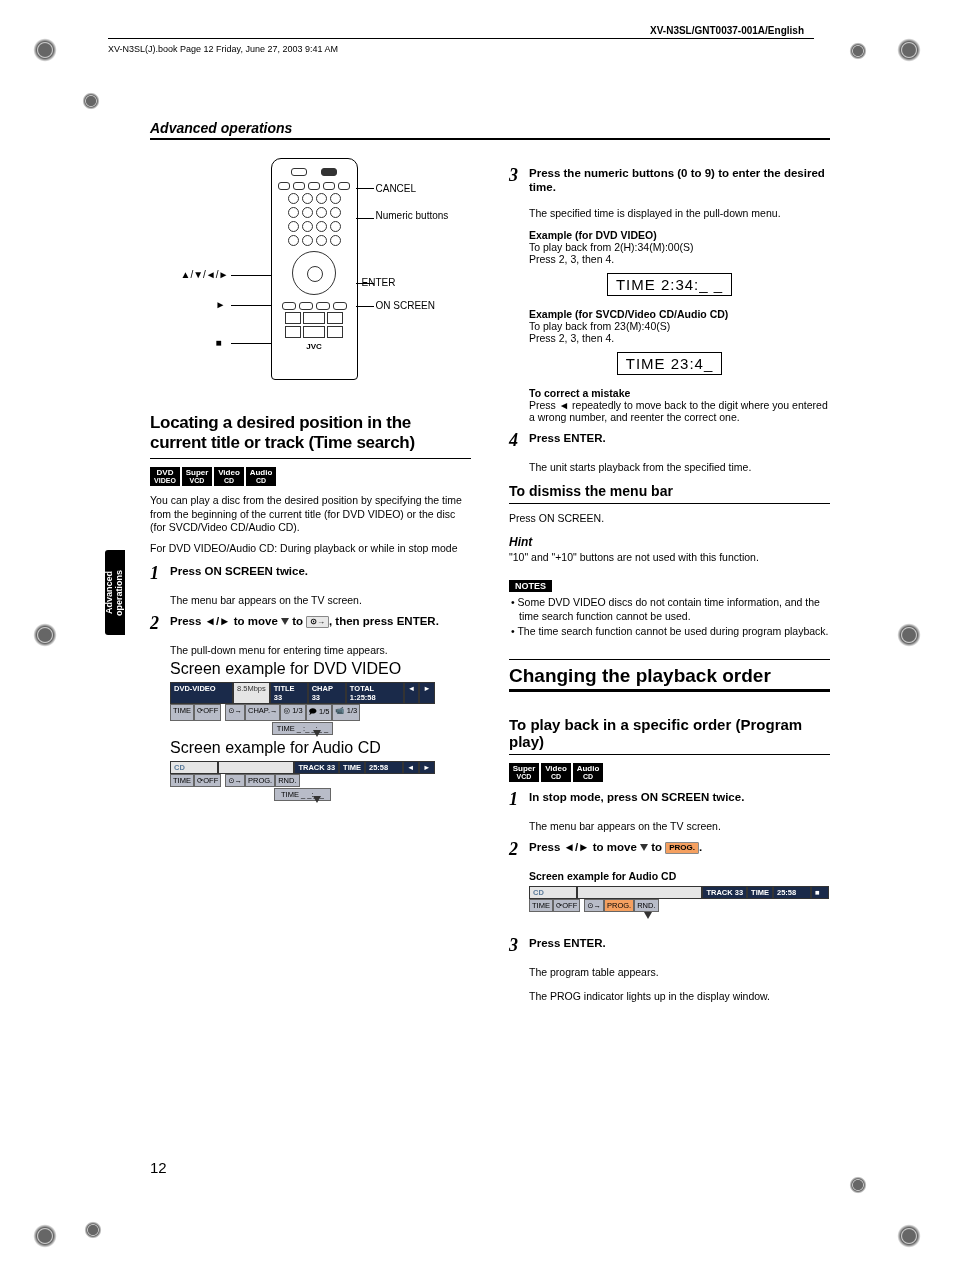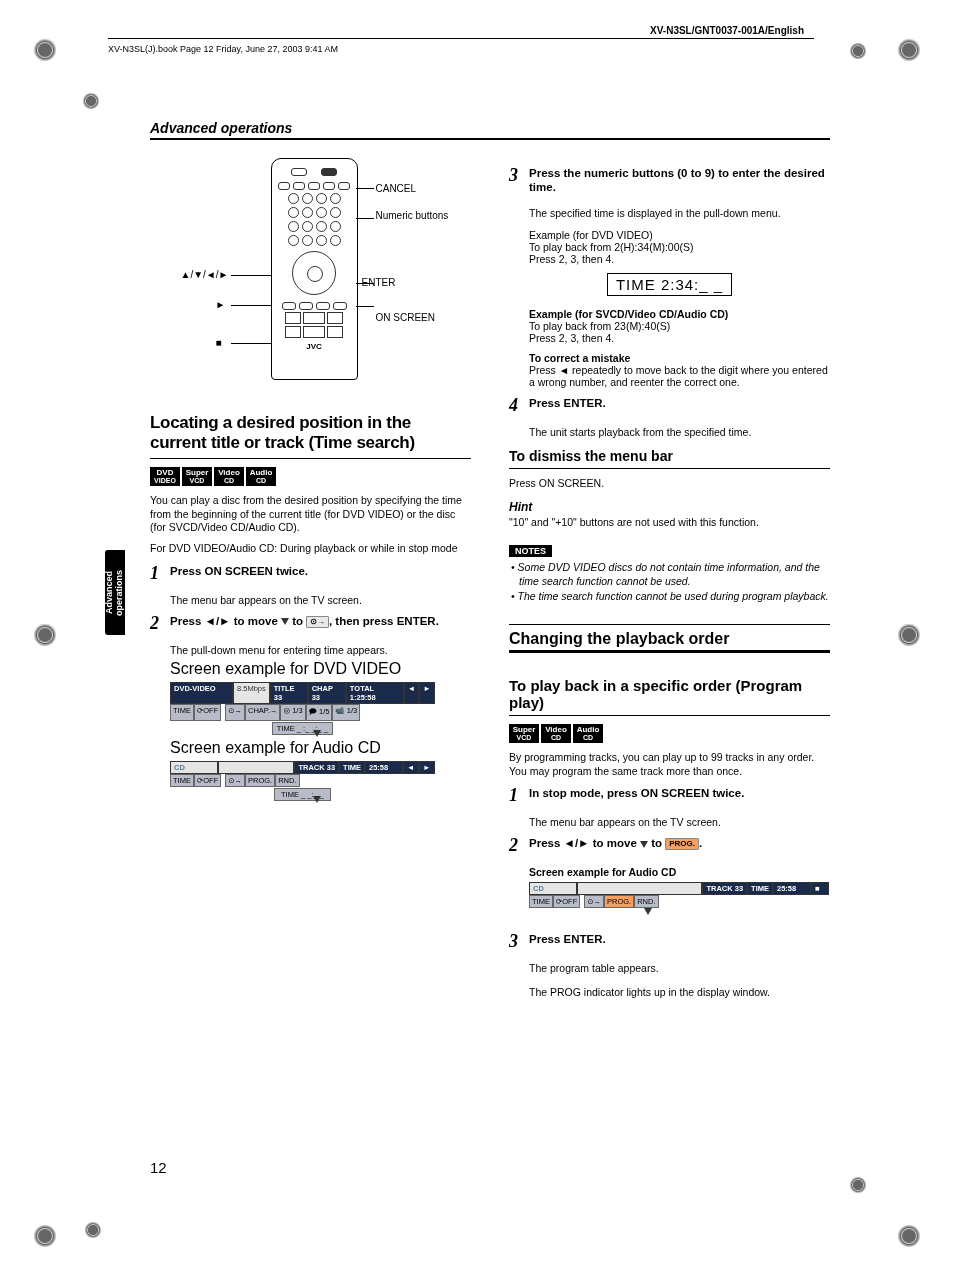--- a/index.html
+++ b/index.html
@@ -110,21 +110,21 @@
   }
   h2.big {
     font-size:17px;
     font-weight:bold;
     margin:0 0 6px 0;
     line-height:1.15;
     font-family:"Arial Narrow",Arial,sans-serif;
     letter-spacing:-0.3px;
   }
   h2.bigger {
-    font-size:16px;
+    font-size:19px;
     font-weight:bold;
     margin:0 0 4px 0;
     border-top:1.5px solid #000;
     border-bottom:3px solid #000;
     padding:5px 0 2px 0;
     font-family:"Arial Narrow",Arial,sans-serif;
   }
   h3.mid {
     font-size:14px;
     font-weight:bold;
@@ -184,21 +184,21 @@
   .hint-title { font-weight:bold; font-style:italic; font-size:12px; margin:10px 0 2px 0;}
   .notes-box {
     background:#000;
     color:#fff;
     font-size:9px;
     font-weight:bold;
     padding:1px 6px;
     display:inline-block;
     margin:8px 0 4px 0;
   }
-  .bullet { padding-left:10px; text-indent:-8px; margin-bottom:2px;font-style:italic;}
+  .bullet { padding-left:10px; text-indent:-8px; margin-bottom:2px;}
   .inline-icon {
     display:inline-block;
     border:0.5px solid #888;
     background:#e8e8e8;
     font-size:8px;
     padding:0 3px;
     vertical-align:middle;
     border-radius:1px;
   }
   .cursor-tri {
@@ -318,21 +318,21 @@
           <div class="remote-label" style="top:52px;left:205px;width:50px">Numeric buttons</div>
           <div class="callout-line" style="top:117px;left:60px;width:40px"></div>
           <div class="remote-label" style="top:111px;left:10px">▲/▼/◄/►</div>
           <div class="callout-line" style="top:147px;left:60px;width:40px"></div>
           <div class="remote-label" style="top:141px;left:45px">►</div>
           <div class="callout-line" style="top:185px;left:60px;width:40px"></div>
           <div class="remote-label" style="top:179px;left:45px">■</div>
           <div class="callout-line" style="top:125px;left:185px;width:18px"></div>
           <div class="remote-label" style="top:119px;left:191px">ENTER</div>
           <div class="callout-line" style="top:148px;left:185px;width:18px"></div>
-          <div class="remote-label" style="top:154px;left:205px">ON SCREEN</div>
+          <div class="remote-label" style="top:142px;left:205px">ON SCREEN</div>
         </div>
 
         <h2 class="big">Locating a desired position in the current title or track (Time search)</h2>
         <hr class="hr-thin">
         <div class="disc-badges">
           <div class="badge"><span>DVD</span><span class="sub">VIDEO</span></div>
           <div class="badge"><span>Super</span><span class="sub">VCD</span></div>
           <div class="badge"><span>Video</span><span class="sub">CD</span></div>
           <div class="badge"><span>Audio</span><span class="sub">CD</span></div>
         </div>
@@ -410,31 +410,32 @@
       </div>
 
       <div class="col">
         <div class="step">
             <div class="step-num">3</div>
             <div class="step-text">Press the numeric buttons (0 to 9) to enter the desired time.</div>
           </div>
         <div class="step-sub">The specified time is displayed in the pull-down menu.</div>
 
         <div style="margin-left:20px;margin-top:10px">
-          <div style="font-weight:normal">Example (for DVD VIDEO)</div>
+          <div style="font-weight:bold">Example (for DVD VIDEO)</div>
           <div>To play back from 2(H):34(M):00(S)</div>
           <div>Press 2, 3, then 4.</div>
         </div>
         <div class="time-wrap"><span class="time-box">TIME   2:34:_ _</span></div>
 
         <div style="margin-left:20px">
           <div style="font-weight:bold">Example (for SVCD/Video CD/Audio CD)</div>
           <div>To play back from 23(M):40(S)</div>
           <div>Press 2, 3, then 4.</div>
         </div>
+        <div class="time-wrap"><span class="time-box">TIME     23:4_</span></div>
 
 
         <div style="margin-left:20px;margin-top:8px">
           <div style="font-weight:bold">To correct a mistake</div>
           <div>Press ◄ repeatedly to move back to the digit where you entered a wrong number, and reenter the correct one.</div>
         </div>
 
         <div class="step">
             <div class="step-num">4</div>
             <div class="step-text">Press ENTER.</div>
@@ -456,21 +457,20 @@
         <h2 class="bigger">Changing the playback order</h2>
 
         <div style="height:10px"></div>
         <h3 class="mid" style="font-size:15px">To play back in a specific order (Program play)</h3>
         <hr class="hr-thin">
         <div class="disc-badges">
           <div class="badge"><span>Super</span><span class="sub">VCD</span></div>
           <div class="badge"><span>Video</span><span class="sub">CD</span></div>
           <div class="badge"><span>Audio</span><span class="sub">CD</span></div>
         </div>
-        <p>By programming tracks, you can play up to 99 tracks in any order. You may program the same track more than once.</p>
 
         <div class="step">
             <div class="step-num">1</div>
             <div class="step-text">In stop mode, press ON SCREEN twice.</div>
           </div>
         <div class="step-sub">The menu bar appears on the TV screen.</div>
 
         <div class="step">
             <div class="step-num">2</div>
           <div class="step-text">

